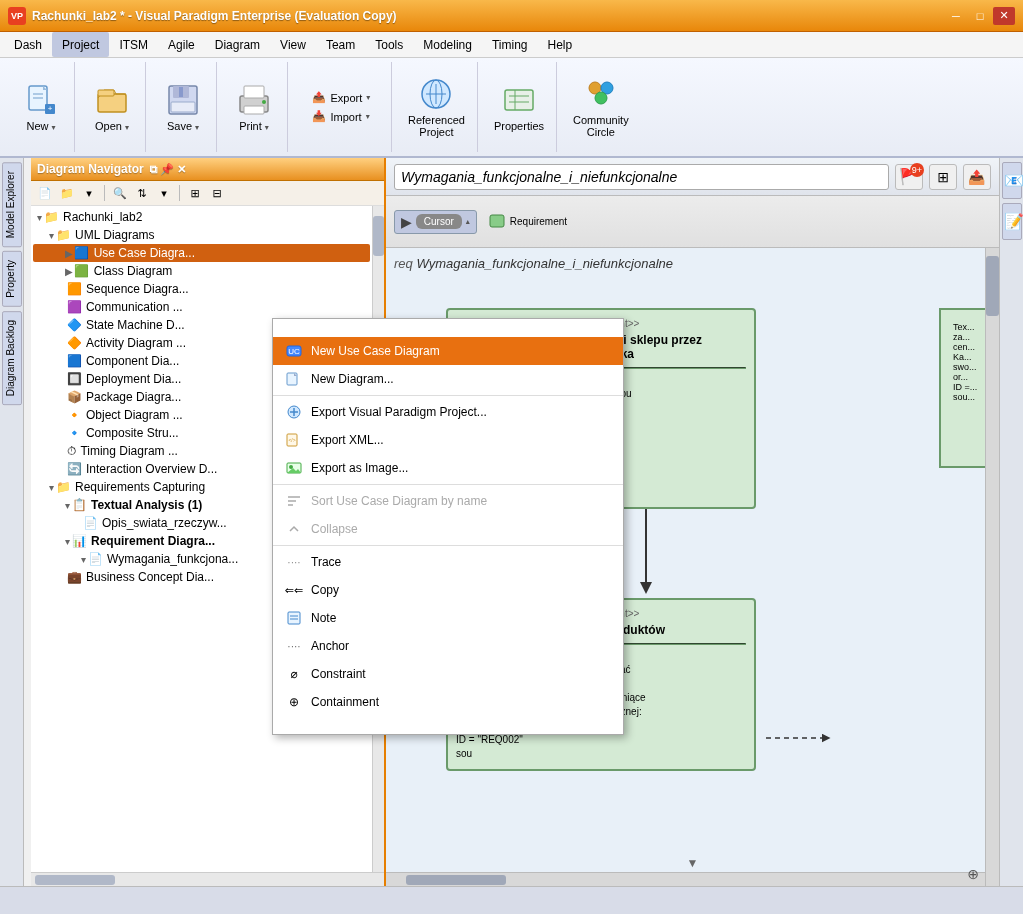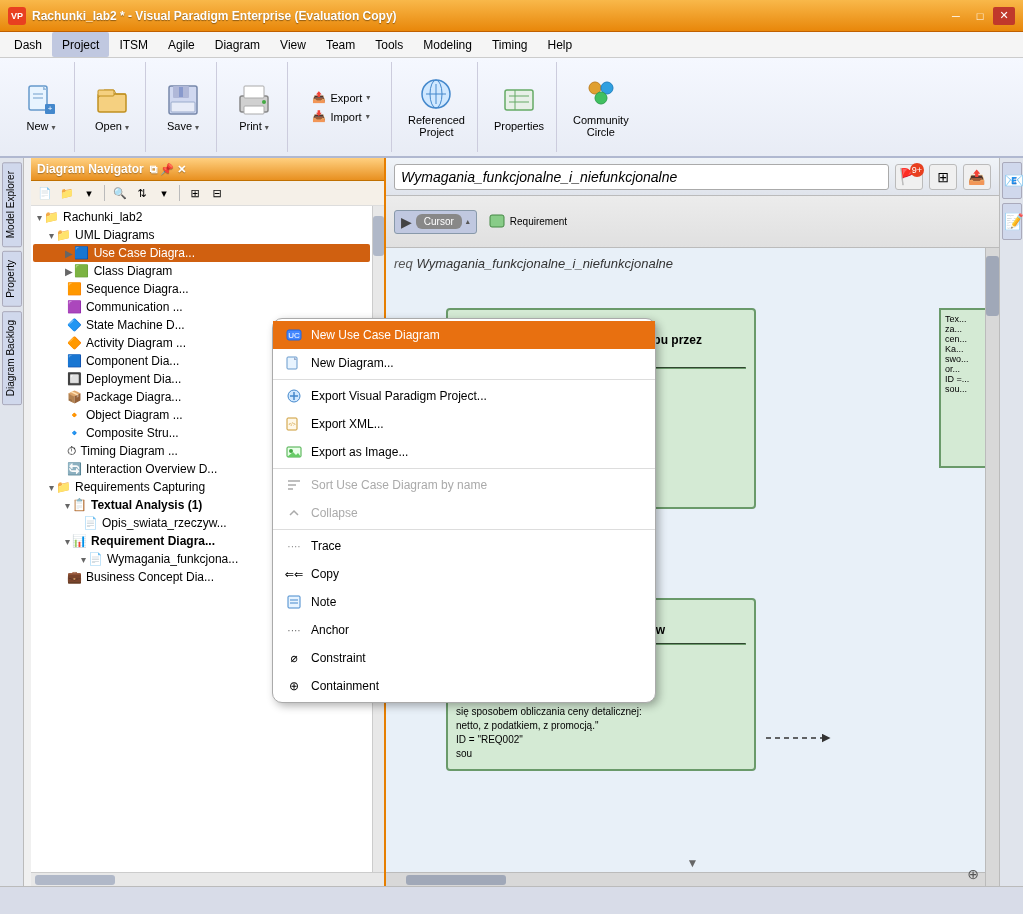--- a/index.html
+++ b/index.html
@@ -177,27 +177,27 @@
     .tree-expand { margin-right: 2px; font-size: 10px; color: #666; cursor: pointer; }
     .tree-indent-1 { padding-left: 16px; }
     .tree-indent-2 { padding-left: 32px; }
     .tree-indent-3 { padding-left: 48px; }
 
     
     #context-menu {
       position: absolute;
       left: 272px;
       top: 318px;
-      width: 384px;
+      width: 352px;
       background: #fff;
       border: 1px solid #aaa;
       box-shadow: 3px 3px 8px rgba(0,0,0,0.3);
       z-index: 1000;
-      border-radius: 10px;
-      padding: 2px 0;
+      border-radius: 0;
+      padding: 18px 0;
     }
     .ctx-item {
       display: flex;
       align-items: center;
       padding: 5px 12px;
       cursor: pointer;
       font-size: 12px;
       gap: 8px;
     }
     .ctx-item.highlighted { background: #e87010; color: #fff; }
@@ -835,21 +835,21 @@
           produktów, do którego można wstawiać<br>
           nowe produkty .<br>
           Można dodać trzy typy produktów różniące<br>
           się sposobem obliczania ceny detalicznej:<br>
           netto, z podatkiem, z promocją."<br>
           ID = "REQ002"<br>
           sou
         </div>
       </div>
 
-      <div style="position:absolute;right:0;top:60px;width:60px;height:160px;background:#d4ead4;border:2px solid #6a9a6a;border-right:none;overflow:hidden;font-size:9px;padding:4px;">
+      <div style="position:absolute;right:0;top:60px;width:60px;height:160px;background:#d4ead4;border:2px solid #6a9a6a;border-right:none;overflow:hidden;font-size:9px;padding:12px;">
         Tex...<br>za...<br>cen...<br>Ka...<br>swo...<br>or...<br>ID =...<br>sou...
       </div>
 
       <div style="position:absolute;right:0;top:0;width:14px;height:100%;background:#d8d8d8;border-left:1px solid #bbb;">
         <div style="width:100%;height:60px;background:#a0a8b8;border-radius:3px;margin-top:8px;"></div>
       </div>
 
       <div style="position:absolute;bottom:0;left:0;right:14px;height:14px;background:#d8d8d8;border-top:1px solid #bbb;display:flex;align-items:center;">
         <div style="height:10px;width:100px;background:#a0a8b8;border-radius:3px;margin-left:20px;"></div>
       </div>

